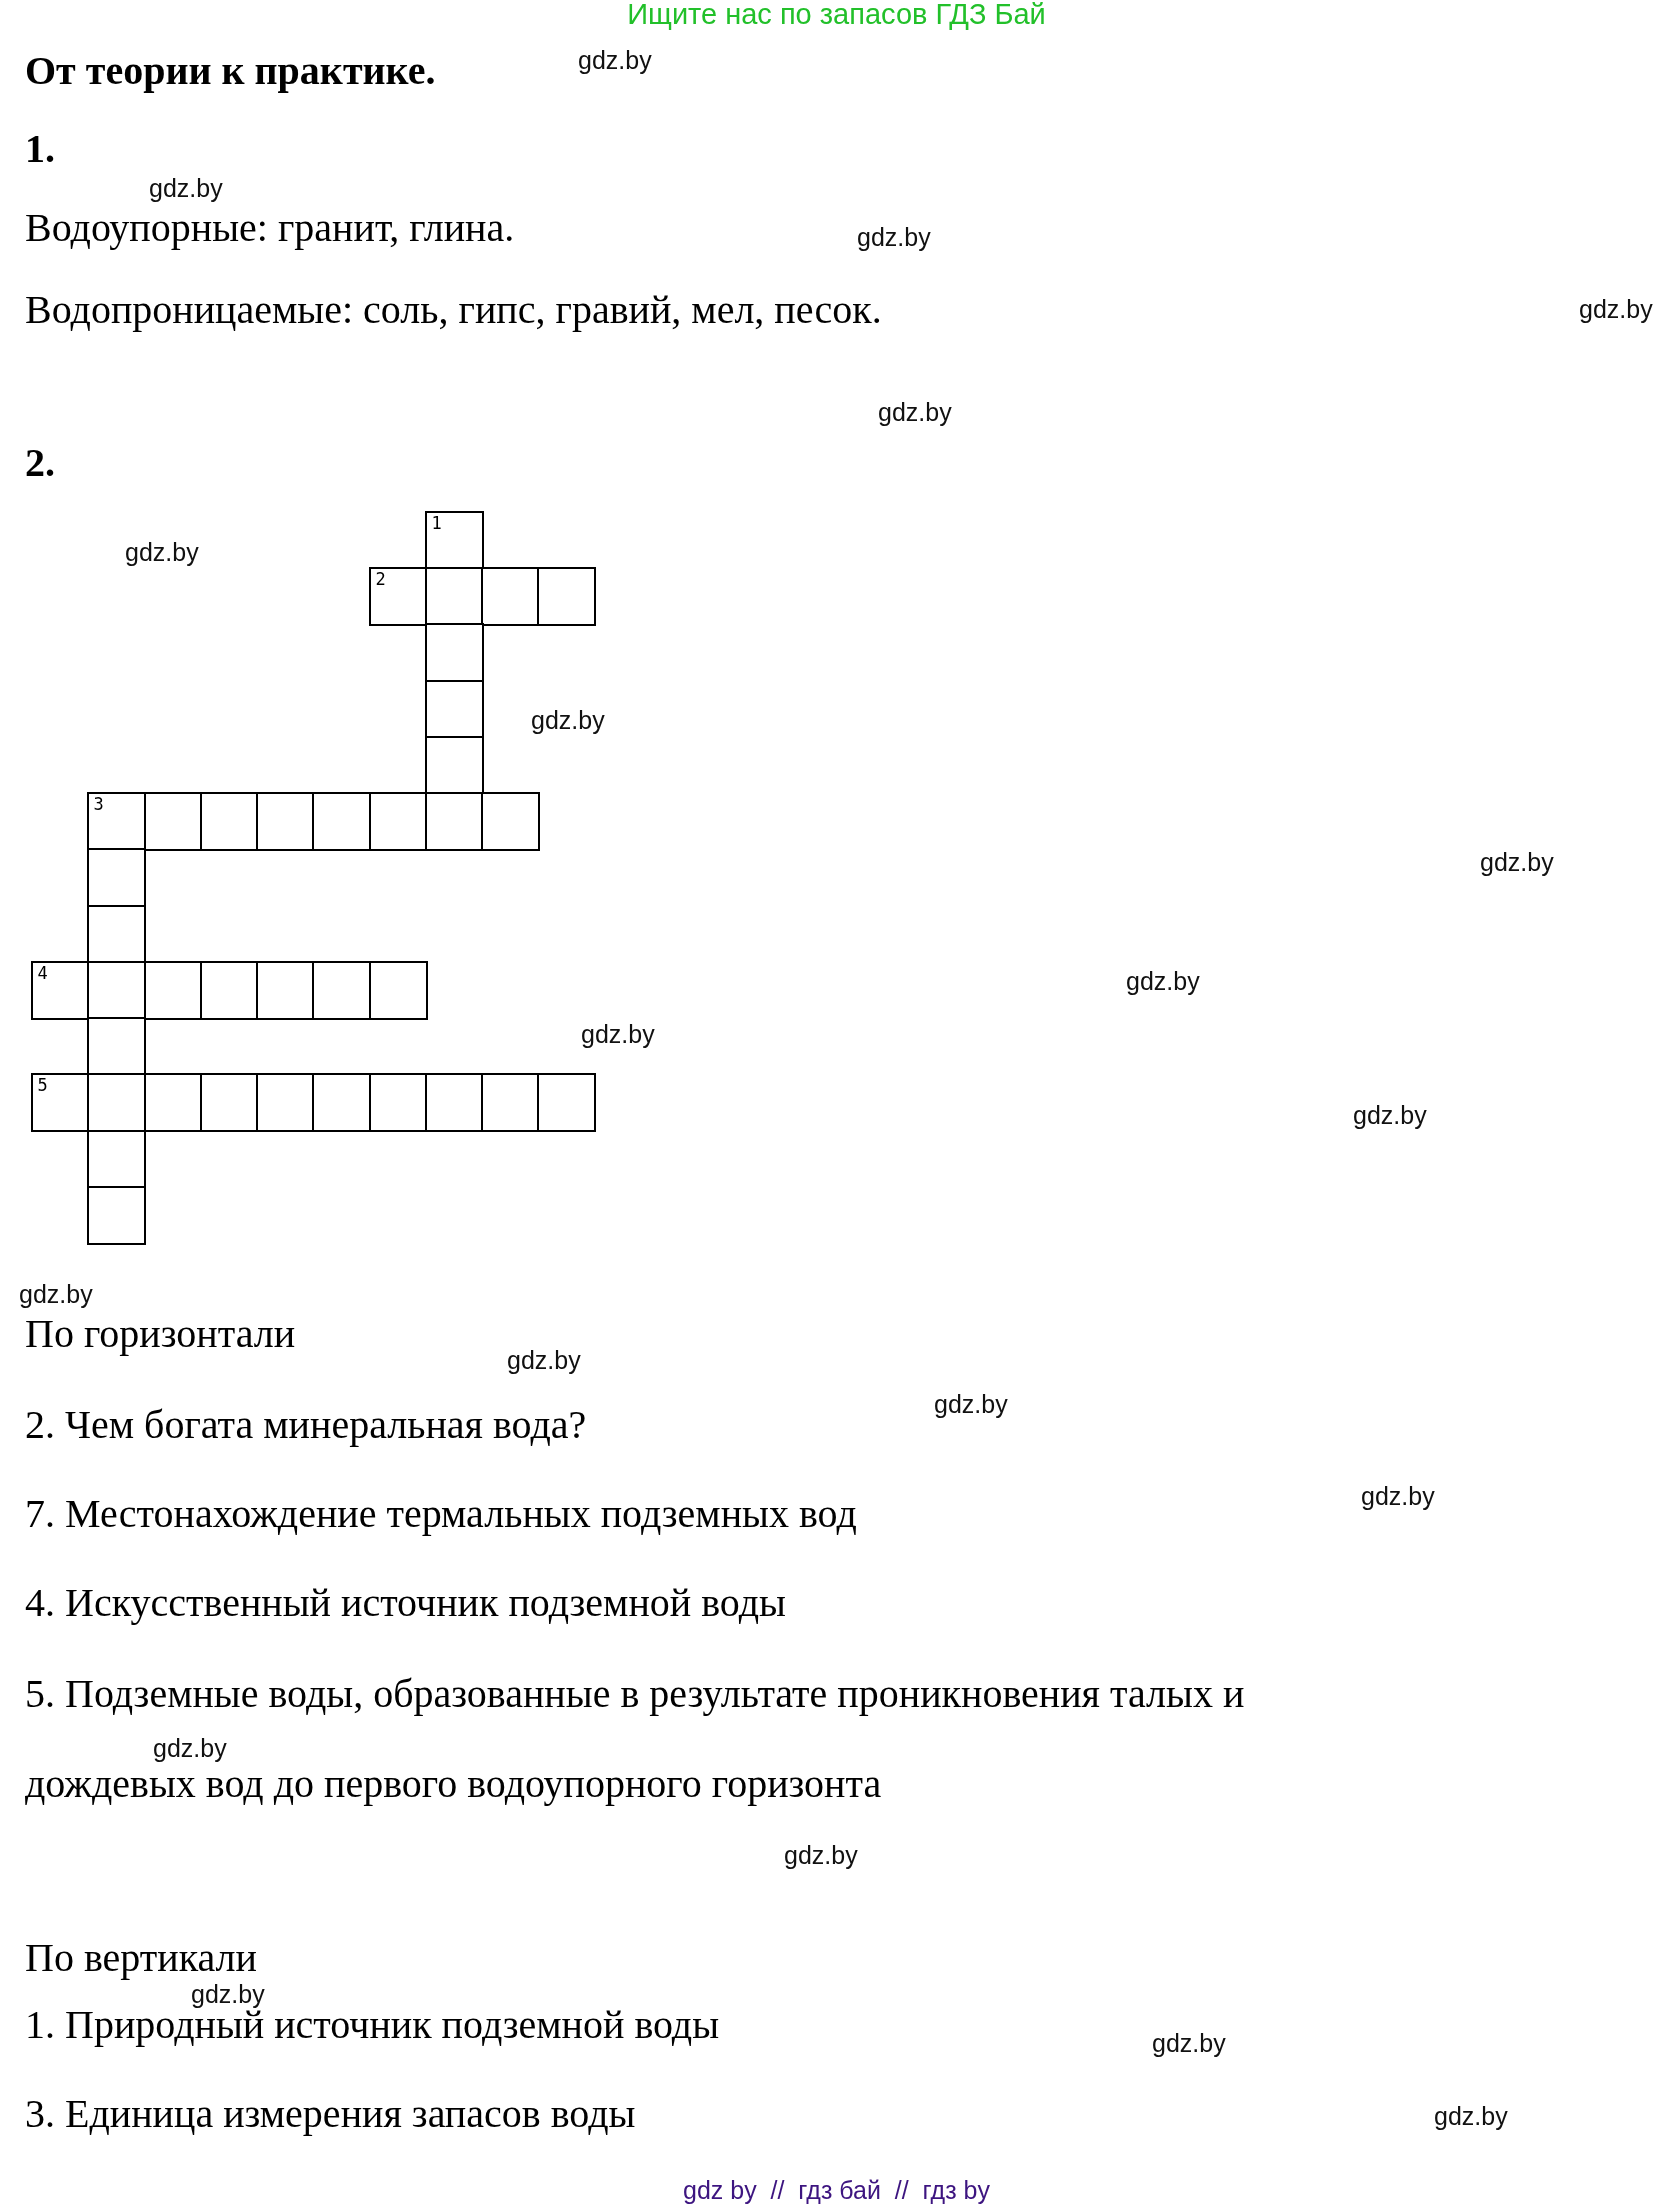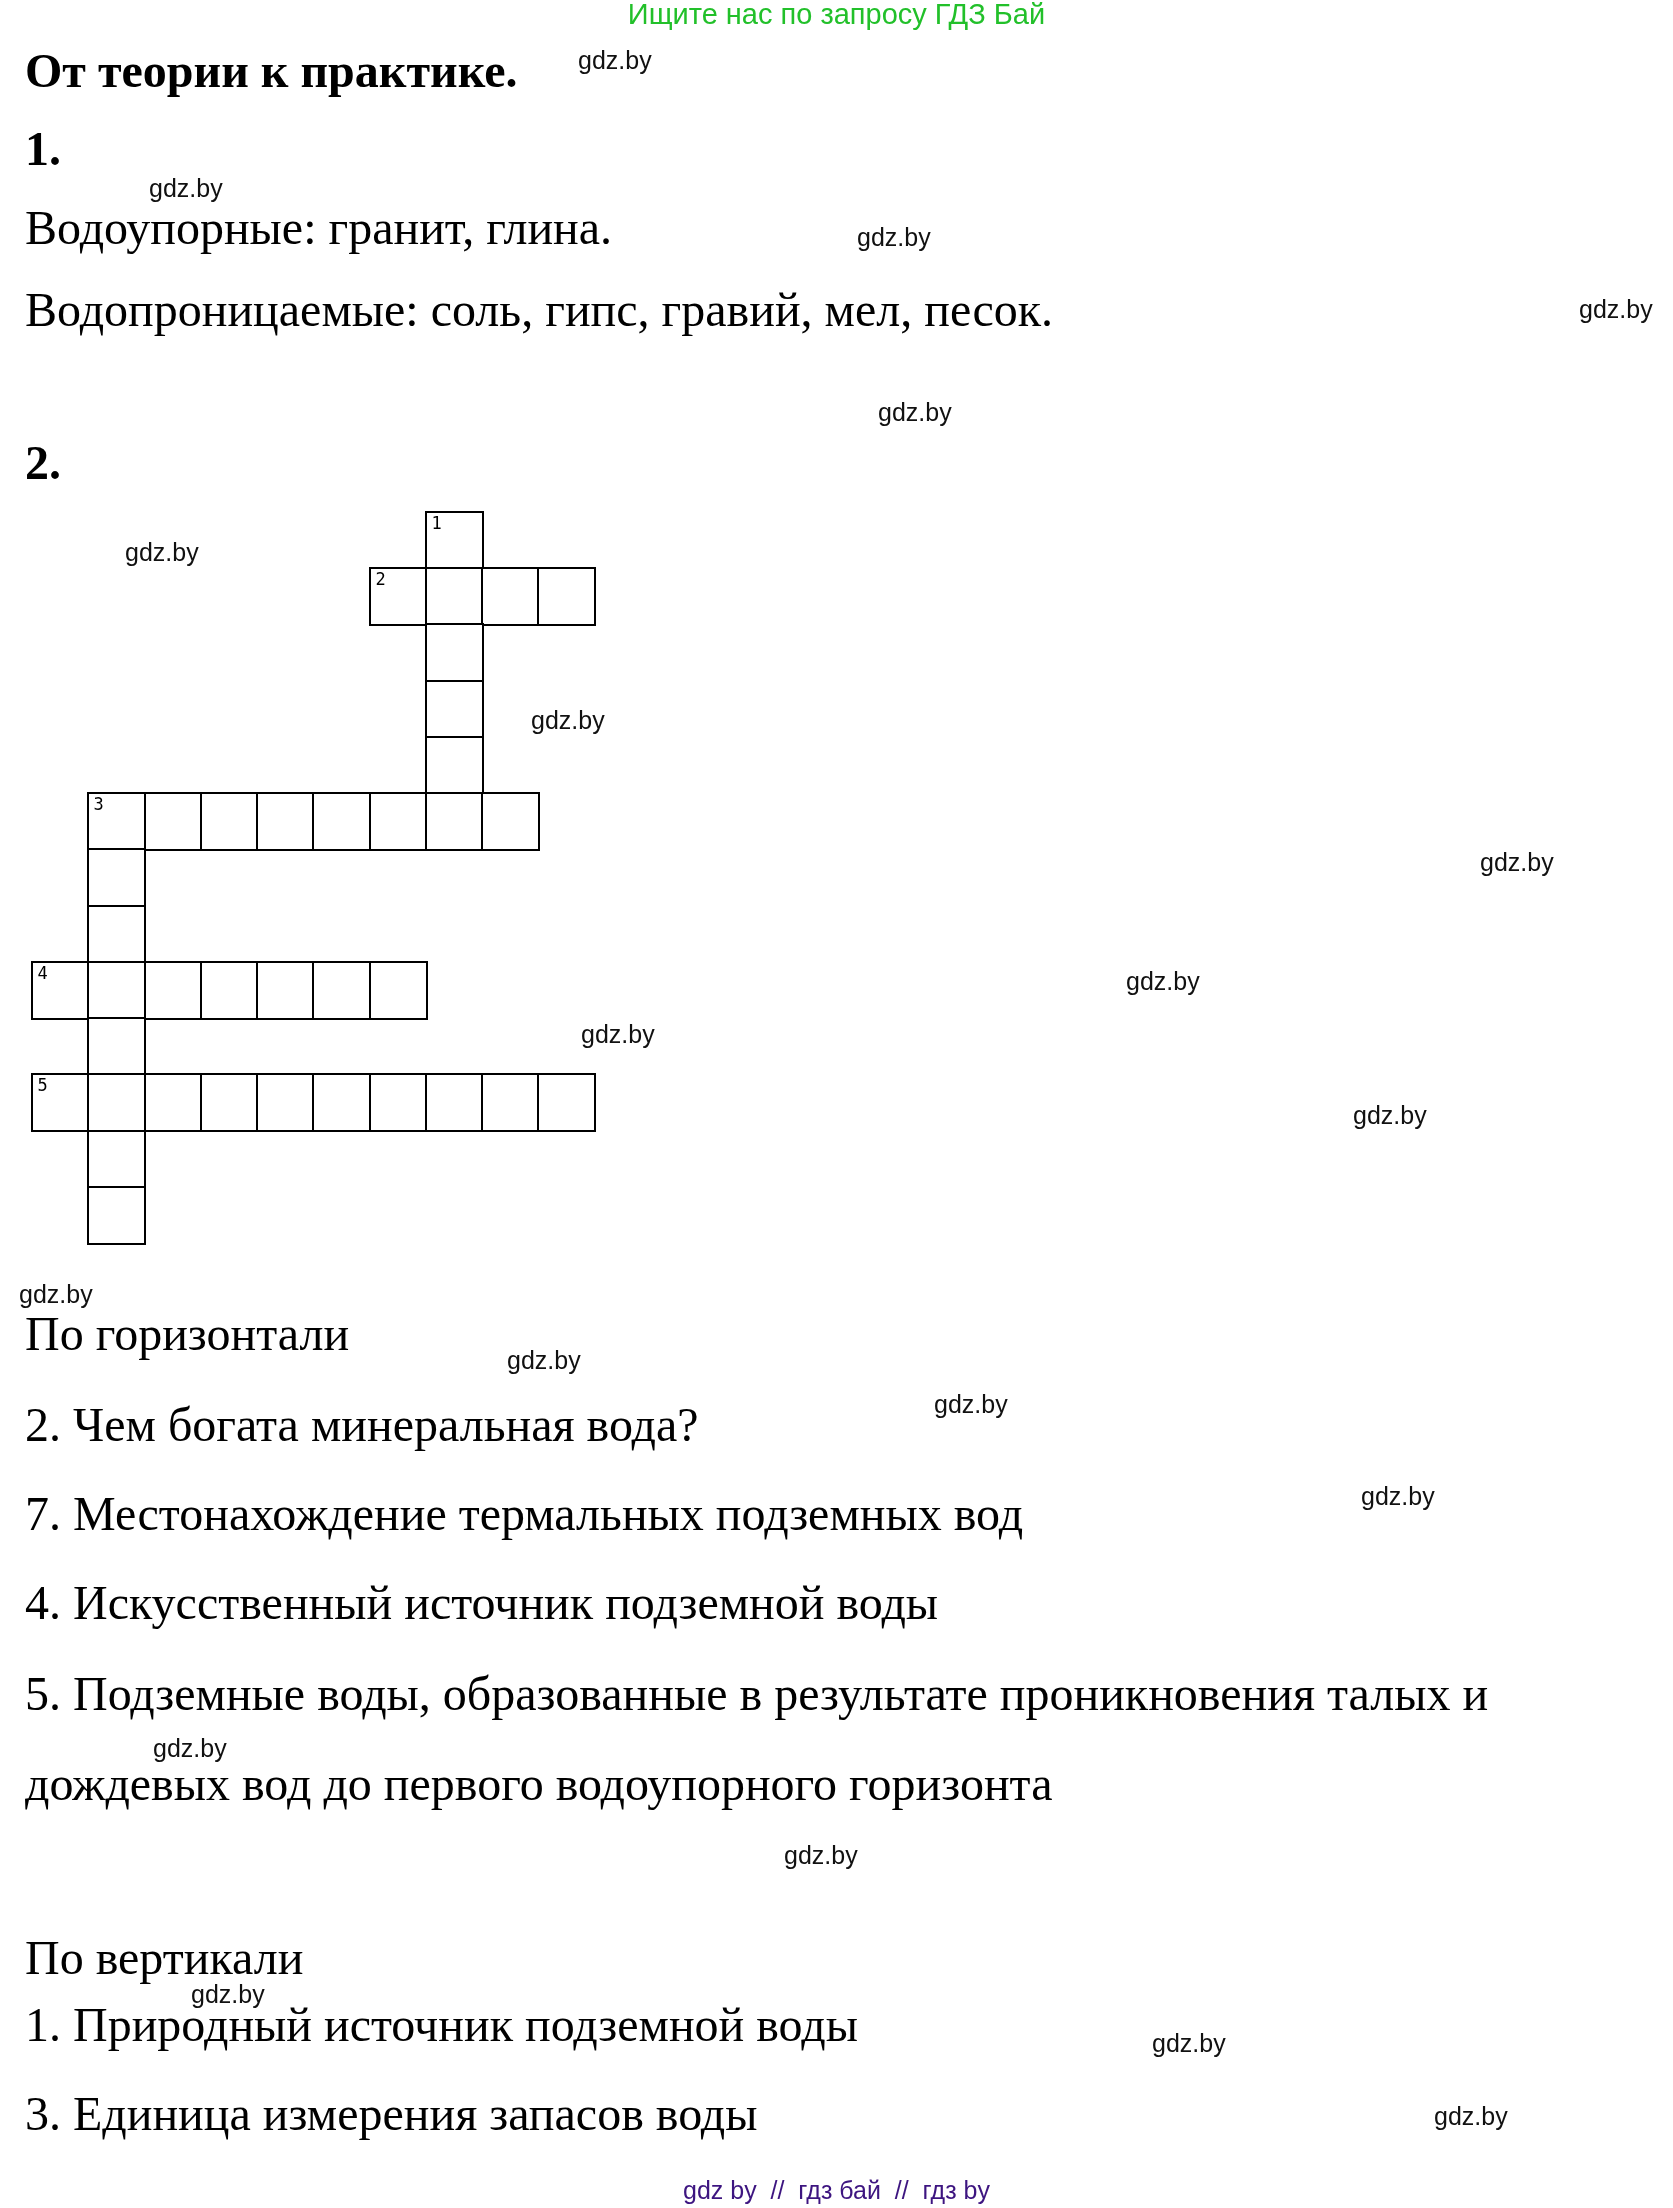--- a/index.html
+++ b/index.html
@@ -1,33 +1,33 @@
 <!DOCTYPE html>
 <html style="font-size:14.4px"><head>
 <meta charset="utf-8">
 <style>
   html, body { margin: 0; padding: 0; background: #ffffff; }
   body { width: 1673px; height: 2209px; position: relative; overflow: hidden; }
   .abs { position: absolute; white-space: nowrap; }
   .banner { left: 0; width: 1673px; top: 0; text-align: center;
             font-family: "Liberation Sans", sans-serif; font-size: 29px; line-height: 29px; color: #22c02a; }
-  .serif { font-family: "Liberation Serif", serif; font-size: 48px; line-height: 52px; color: #000; left: 25px; }
+  .serif { font-family: "Liberation Serif", serif; font-size: 40px; line-height: 52px; color: #000; left: 25px; }
   .bold { font-weight: bold; }
   .wm { font-family: "Liberation Sans", sans-serif; font-size: 25px; line-height: 25px; color: #111; }
   .footer { left: 0; width: 1673px; text-align: center; top: 2178px;
             font-family: "Liberation Sans", sans-serif; font-size: 25px; line-height: 25px; color: #3d1580; white-space: pre; }
   .cell { position: absolute; width: 59px; height: 59px; box-sizing: border-box;
           border: 2.7px solid #000; background: #fff; }
   .cell-num { position: absolute; left: 4.5px; top: 0.9px; font-family: "DejaVu Sans Mono", monospace;
               font-size: 17px; line-height: 18px; color: #000; }
 </style>
 </head>
 <body>
 
-<div class="abs banner">Ищите нас по запросу ГДЗ Бай</div>
+<div class="abs banner">Ищите нас по запасов ГДЗ Бай</div>
 
 <div class="abs serif bold" style="top:45px;">От теории к практике.</div>
 
 <div>
   <div class="abs serif bold" style="top:123px;">1.</div>
   <div class="abs serif" style="top:202px;">Водоупорные: гранит, глина.</div>
   <div class="abs serif" style="top:284px;text-align:center;">Водопроницаемые: соль, гипс, гравий, мел, песок.</div>
 </div>
 
 <div>

